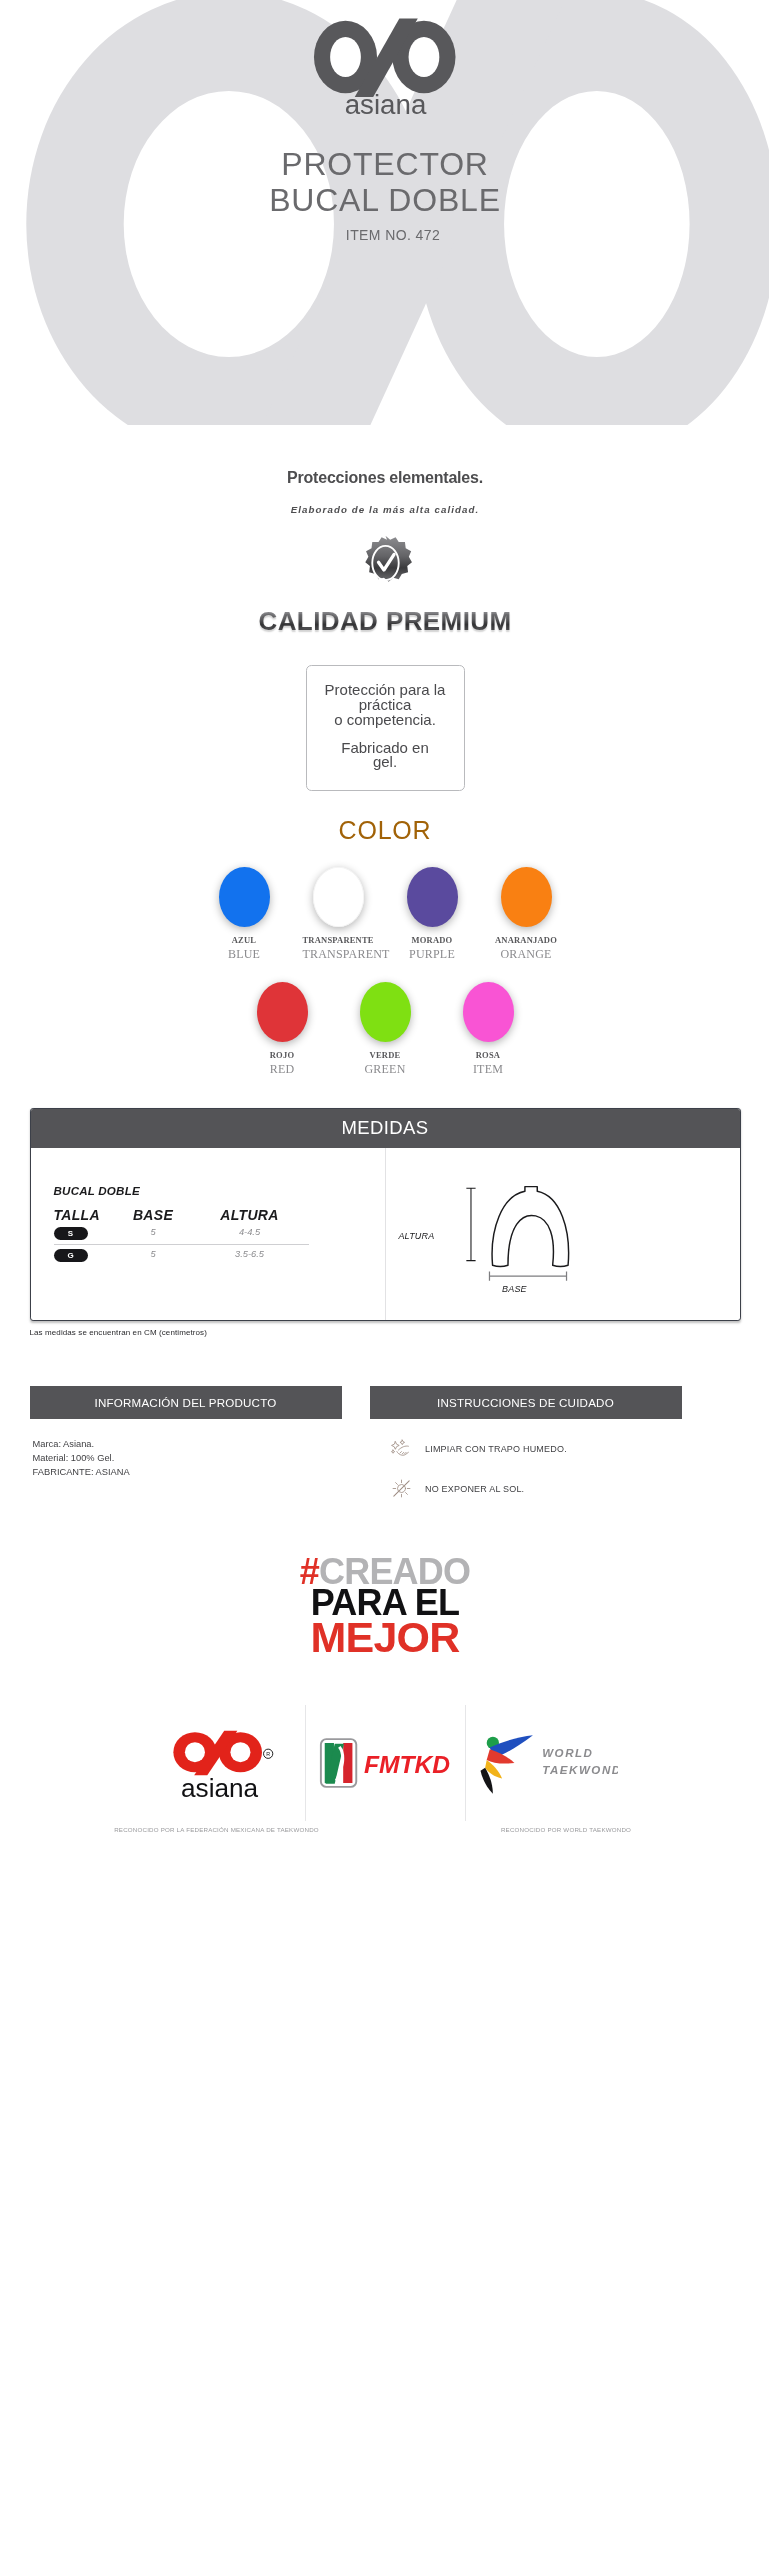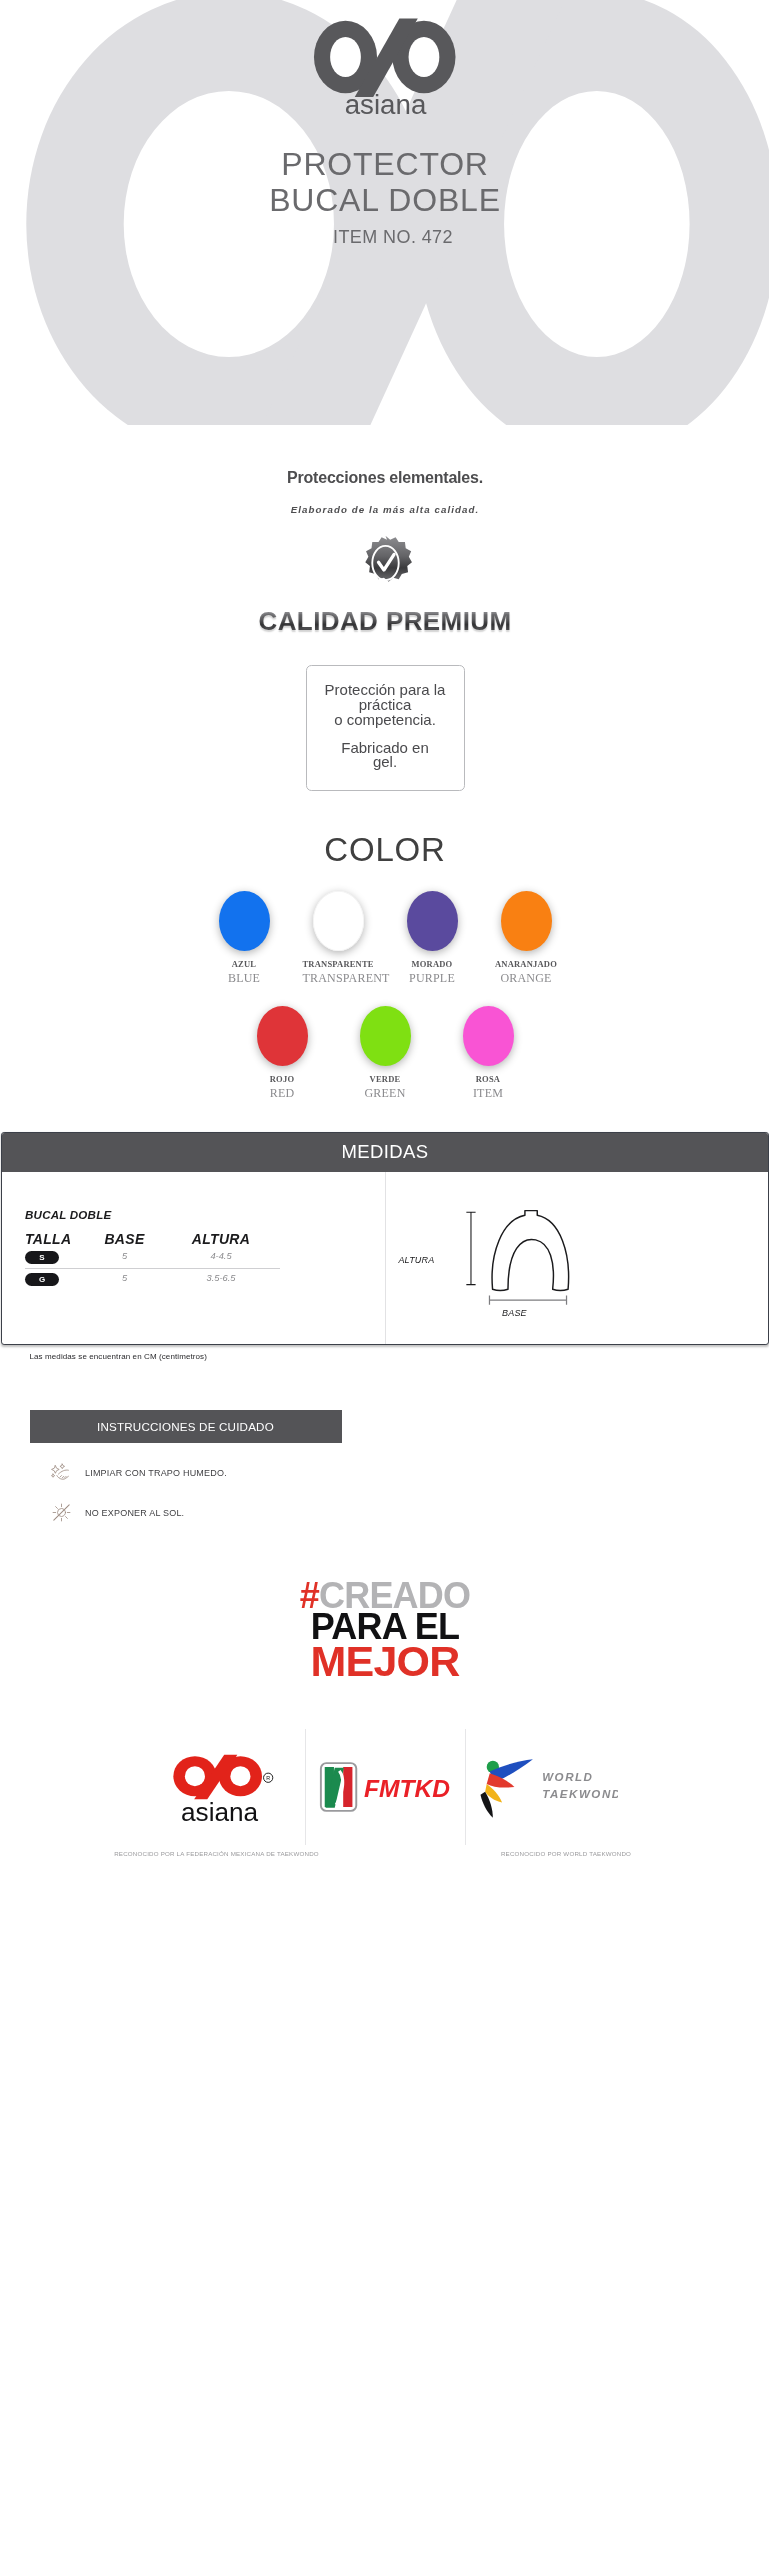--- a/index.html
+++ b/index.html
@@ -11,21 +11,21 @@
 
   
   .hero { position:relative; width:770px; height:433px; overflow:hidden; }
   .hero-wm { position:absolute; left:50%; top:-7.7px; transform:translateX(-50%); opacity:1; }
   .hero-inner { position:relative; z-index:2; text-align:center; padding-top:17px; }
   .brand-logo { display:block; margin:0 auto; }
   .product-title {
     font-size:32px; line-height:36px; letter-spacing:0.8px; color:#6a6a6d;
     font-weight:400; margin-top:29px;
   }
-  .item-no { font-size:18px; letter-spacing:0.4px; color:#6a6a6d; margin-top:9.3px; font-weight:400;padding-left:16px; }
+  .item-no { font-size:14px; letter-spacing:0.4px; color:#6a6a6d; margin-top:9.3px; font-weight:400;padding-left:16px; }
 
   
   .tagline {
     text-align:center; font-size:16px; font-weight:bold; color:#4d4d4f;
     margin-top:36px; letter-spacing:-0.2px;
   }
   .subtagline {
     text-align:center; font-size:9.7px; font-weight:bold; font-style:italic;
     color:#4d4d4f; letter-spacing:1.1px; margin-top:17px;
   }
@@ -44,37 +44,37 @@
   
   .desc-card {
     width:159px; margin:28px auto 0; border:0.8px solid #b9babd; border-radius:5.4px;
     padding:17px 10.8px 20px; text-align:center; background:#fff;
   }
   .desc-line { font-size:15px; color:#4a4a4d; line-height:14.7px; }
   .desc-gap { height:13px; }
 
   
   .color-title {
-    text-align:center; font-size:33px; color:#404040; letter-spacing:0.8px;
-    margin-top:40px; font-weight:400;
+    text-align:center; font-size:25px; color:#a16207; letter-spacing:0.8px;
+    margin-top:25px; font-weight:400;
   }
   .swatch-row { display:flex; justify-content:center; gap:23px; margin-top:21.6px;font-family:Liberation Serif, serif; }
   .swatch-row.row2 { margin-top:20px; gap:32px; }
   .swatch-cell { width:71px; text-align:center; }
   .swatch {
     width:51px; height:60px; margin:0 auto; border-radius:50%;
     box-shadow:0 2.3px 8.5px rgba(0,0,0,0.30);
   }
   .swatch.transparent { box-shadow:0 2.3px 8.5px rgba(0,0,0,0.30) , inset 0 0 0 0.8px #f2f2f2; }
   .sw-es { font-size:8.5px; font-weight:bold; color:#58585b; margin-top:8.5px; letter-spacing:0.2px; }
   .sw-en { font-size:12px; color:#8b8b8e; margin-top:1.5px; letter-spacing:0.2px; }
 
   
   .medidas-box {
-    width:768px; margin:31px auto 0; border:1.2px solid #3c4049; border-radius:3.1px;
+    width:711px; margin:31px auto 0; border:1.2px solid #3c4049; border-radius:3.1px;
     background:#fff; overflow:hidden; box-shadow:0 1.5px 2.3px rgba(0,0,0,0.25);
   }
   .medidas-head {
     background:#545457; color:#fff; text-align:center; font-size:18.5px;
     padding:8.5px 0 9.3px; letter-spacing:0.4px;
   }
   .medidas-body { display:flex; height:172px; }
   .med-left { width:50%; position:relative; padding:36px 0 0 23px; }
   .med-right { width:50%; position:relative; border-left:0.8px solid #e2e2e4; }
   .size-title { font-size:11.6px; font-weight:bold; font-style:italic; color:#1b1b1d; letter-spacing:0.2px; }
@@ -283,20 +283,28 @@
                  C142 40, 124 56, 124 108 C118 110, 110 110, 104 108 Z" fill="#ffffff" stroke="#1b1b1d" stroke-width="1.9" stroke-linejoin="round"></path>
       </svg>
     </div>
 
   </div>
 </div>
 <div class="med-note">Las medidas se encuentran en CM (centimetros)</div>
 
 <div class="panels">
 
+  <div class="panel">
+    <div class="panel-head">INFORMACIÓN DEL PRODUCTO</div>
+    <div class="panel-body">
+      <div class="info-line">Marca: Asiana.</div>
+      <div class="info-line">Material: 100% Gel.</div>
+      <div class="info-line">FABRICANTE: ASIANA</div>
+    </div>
+  </div>
 
   <div class="panel">
     <div class="panel-head">INSTRUCCIONES DE CUIDADO</div>
     <div class="panel-body">
       <div class="care-item">
         <svg width="23" height="23" viewBox="0 0 30 30">
           <g fill="none" stroke="#a08f86" stroke-width="1.1" stroke-linecap="round" stroke-linejoin="round">
             <path d="M11 17 c4 -4 9 -6 13 -5"></path>
             <path d="M9 19 c2 4 7 6 11 4 l4 -3"></path>
             <path d="M13 21 l2 -2 M16 22 l2 -2 M19 22 l2 -2"></path>

